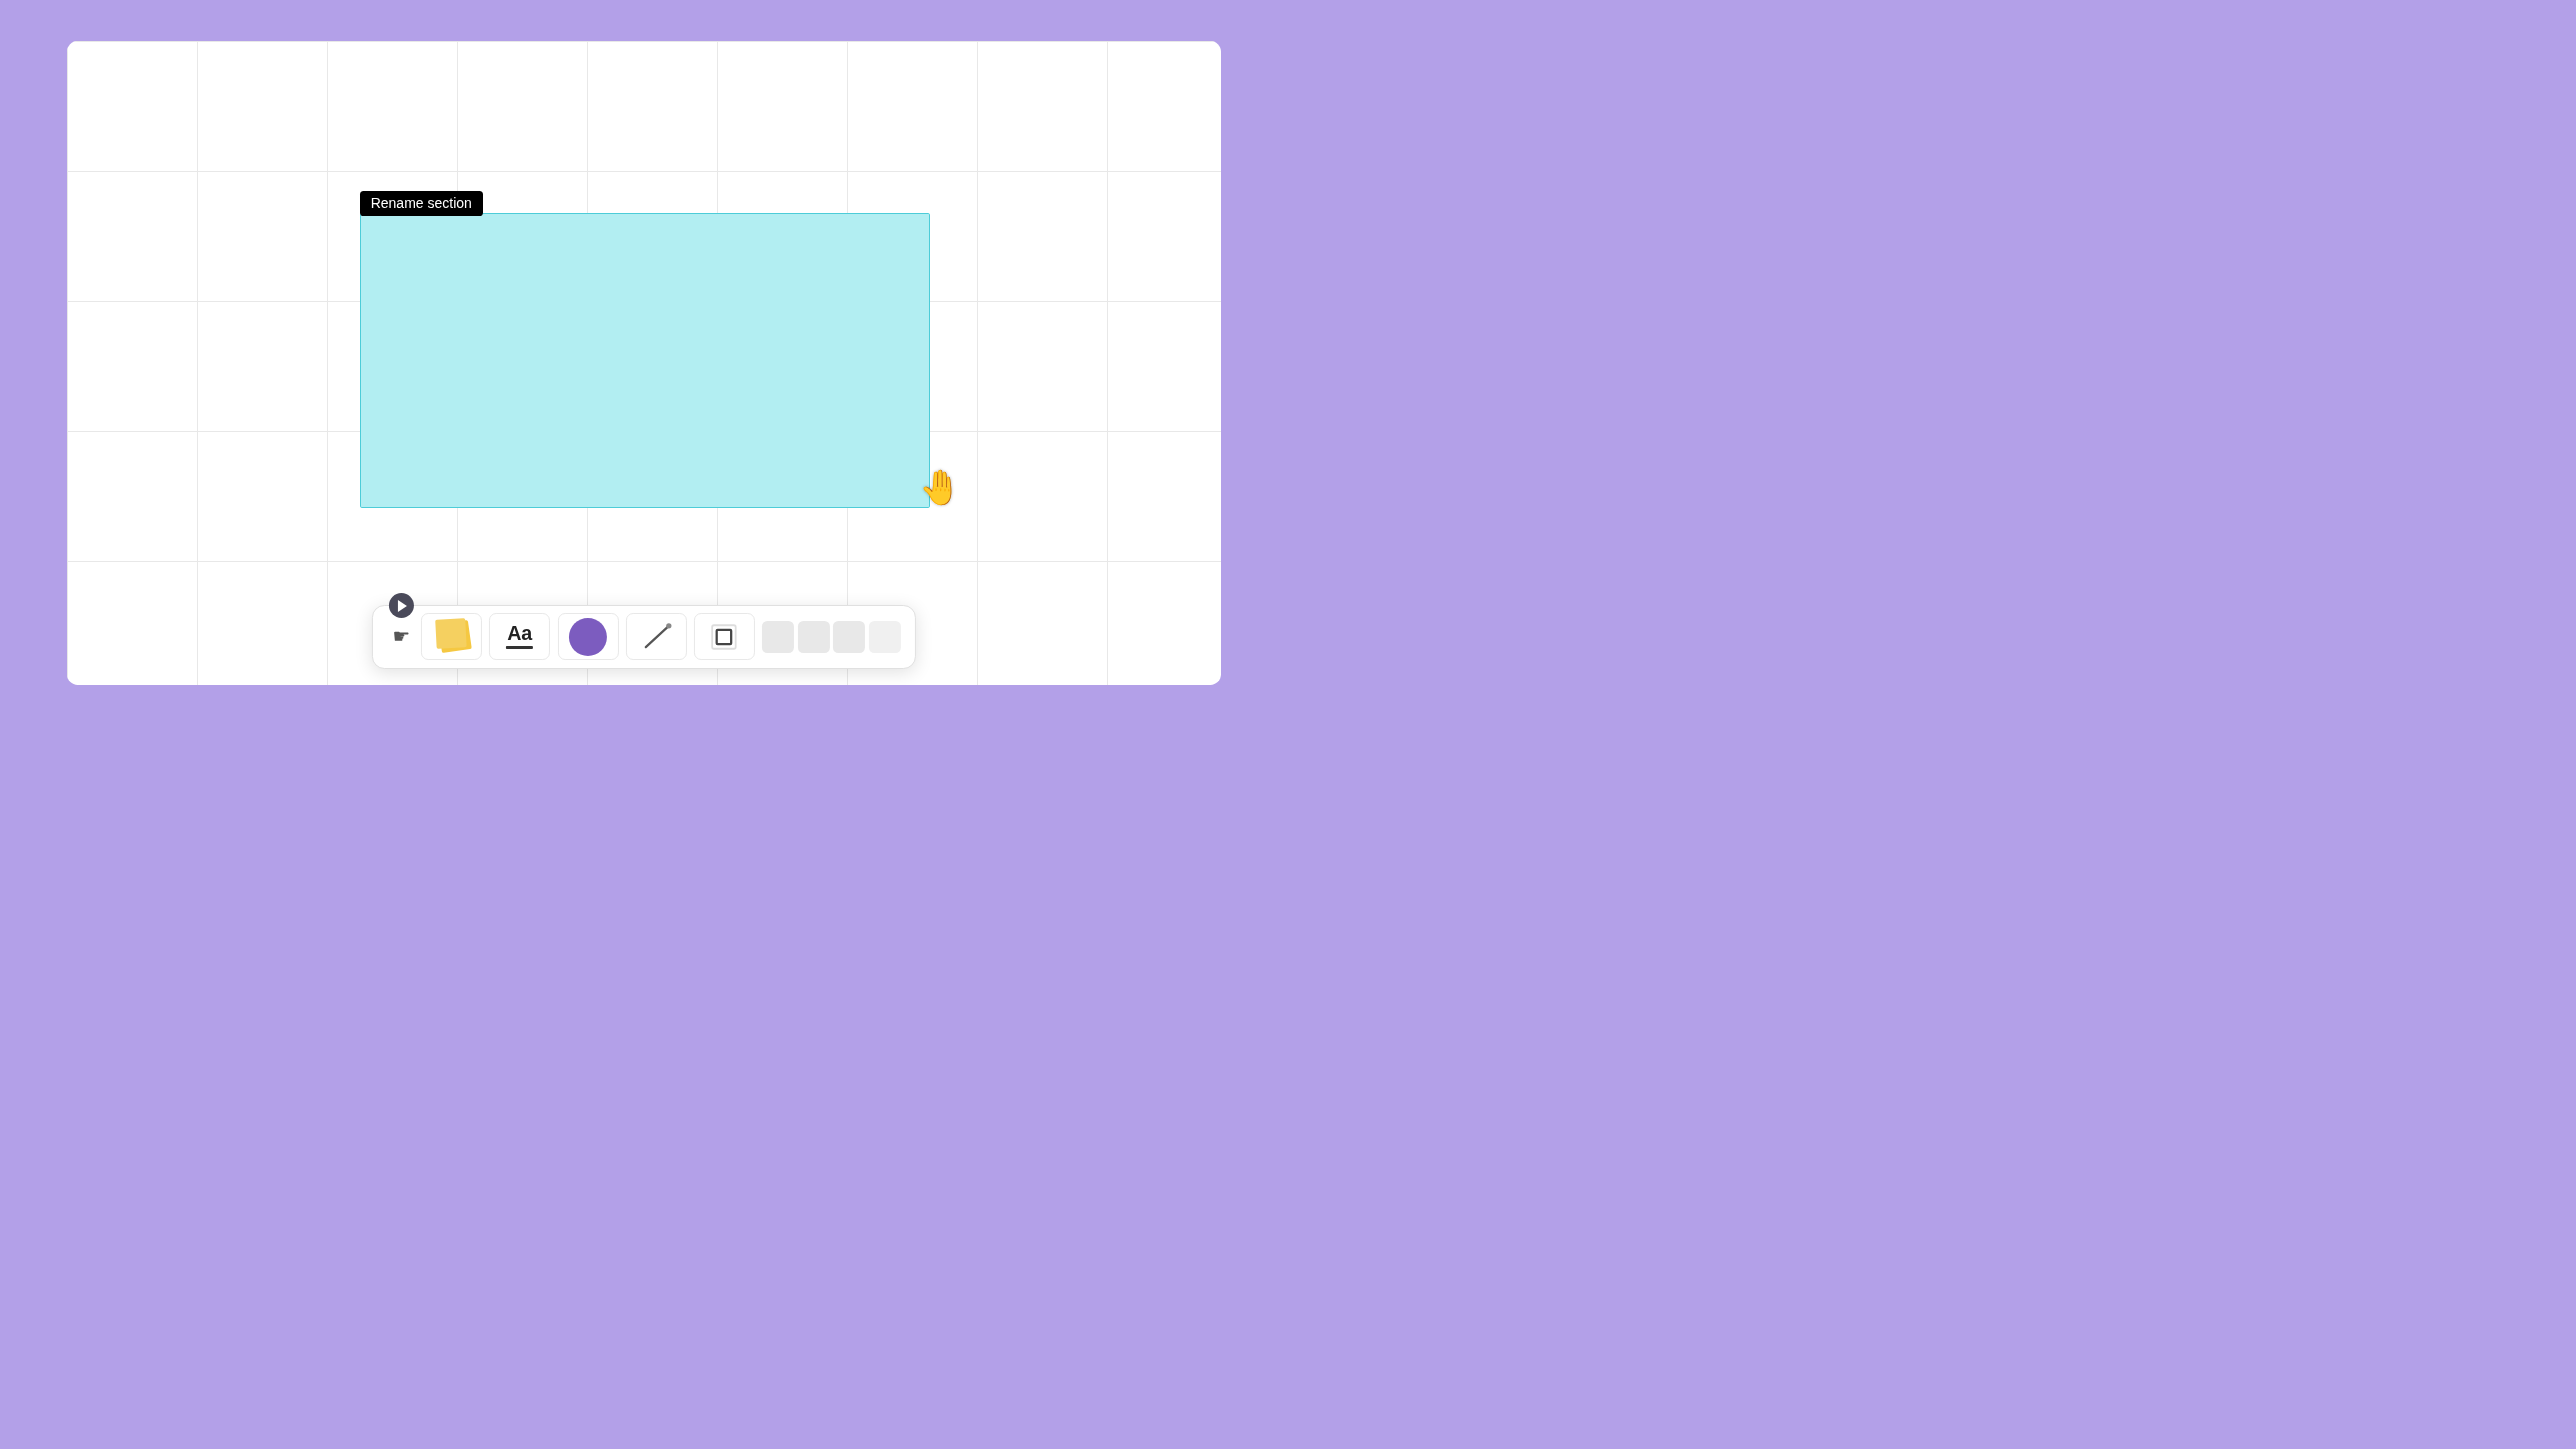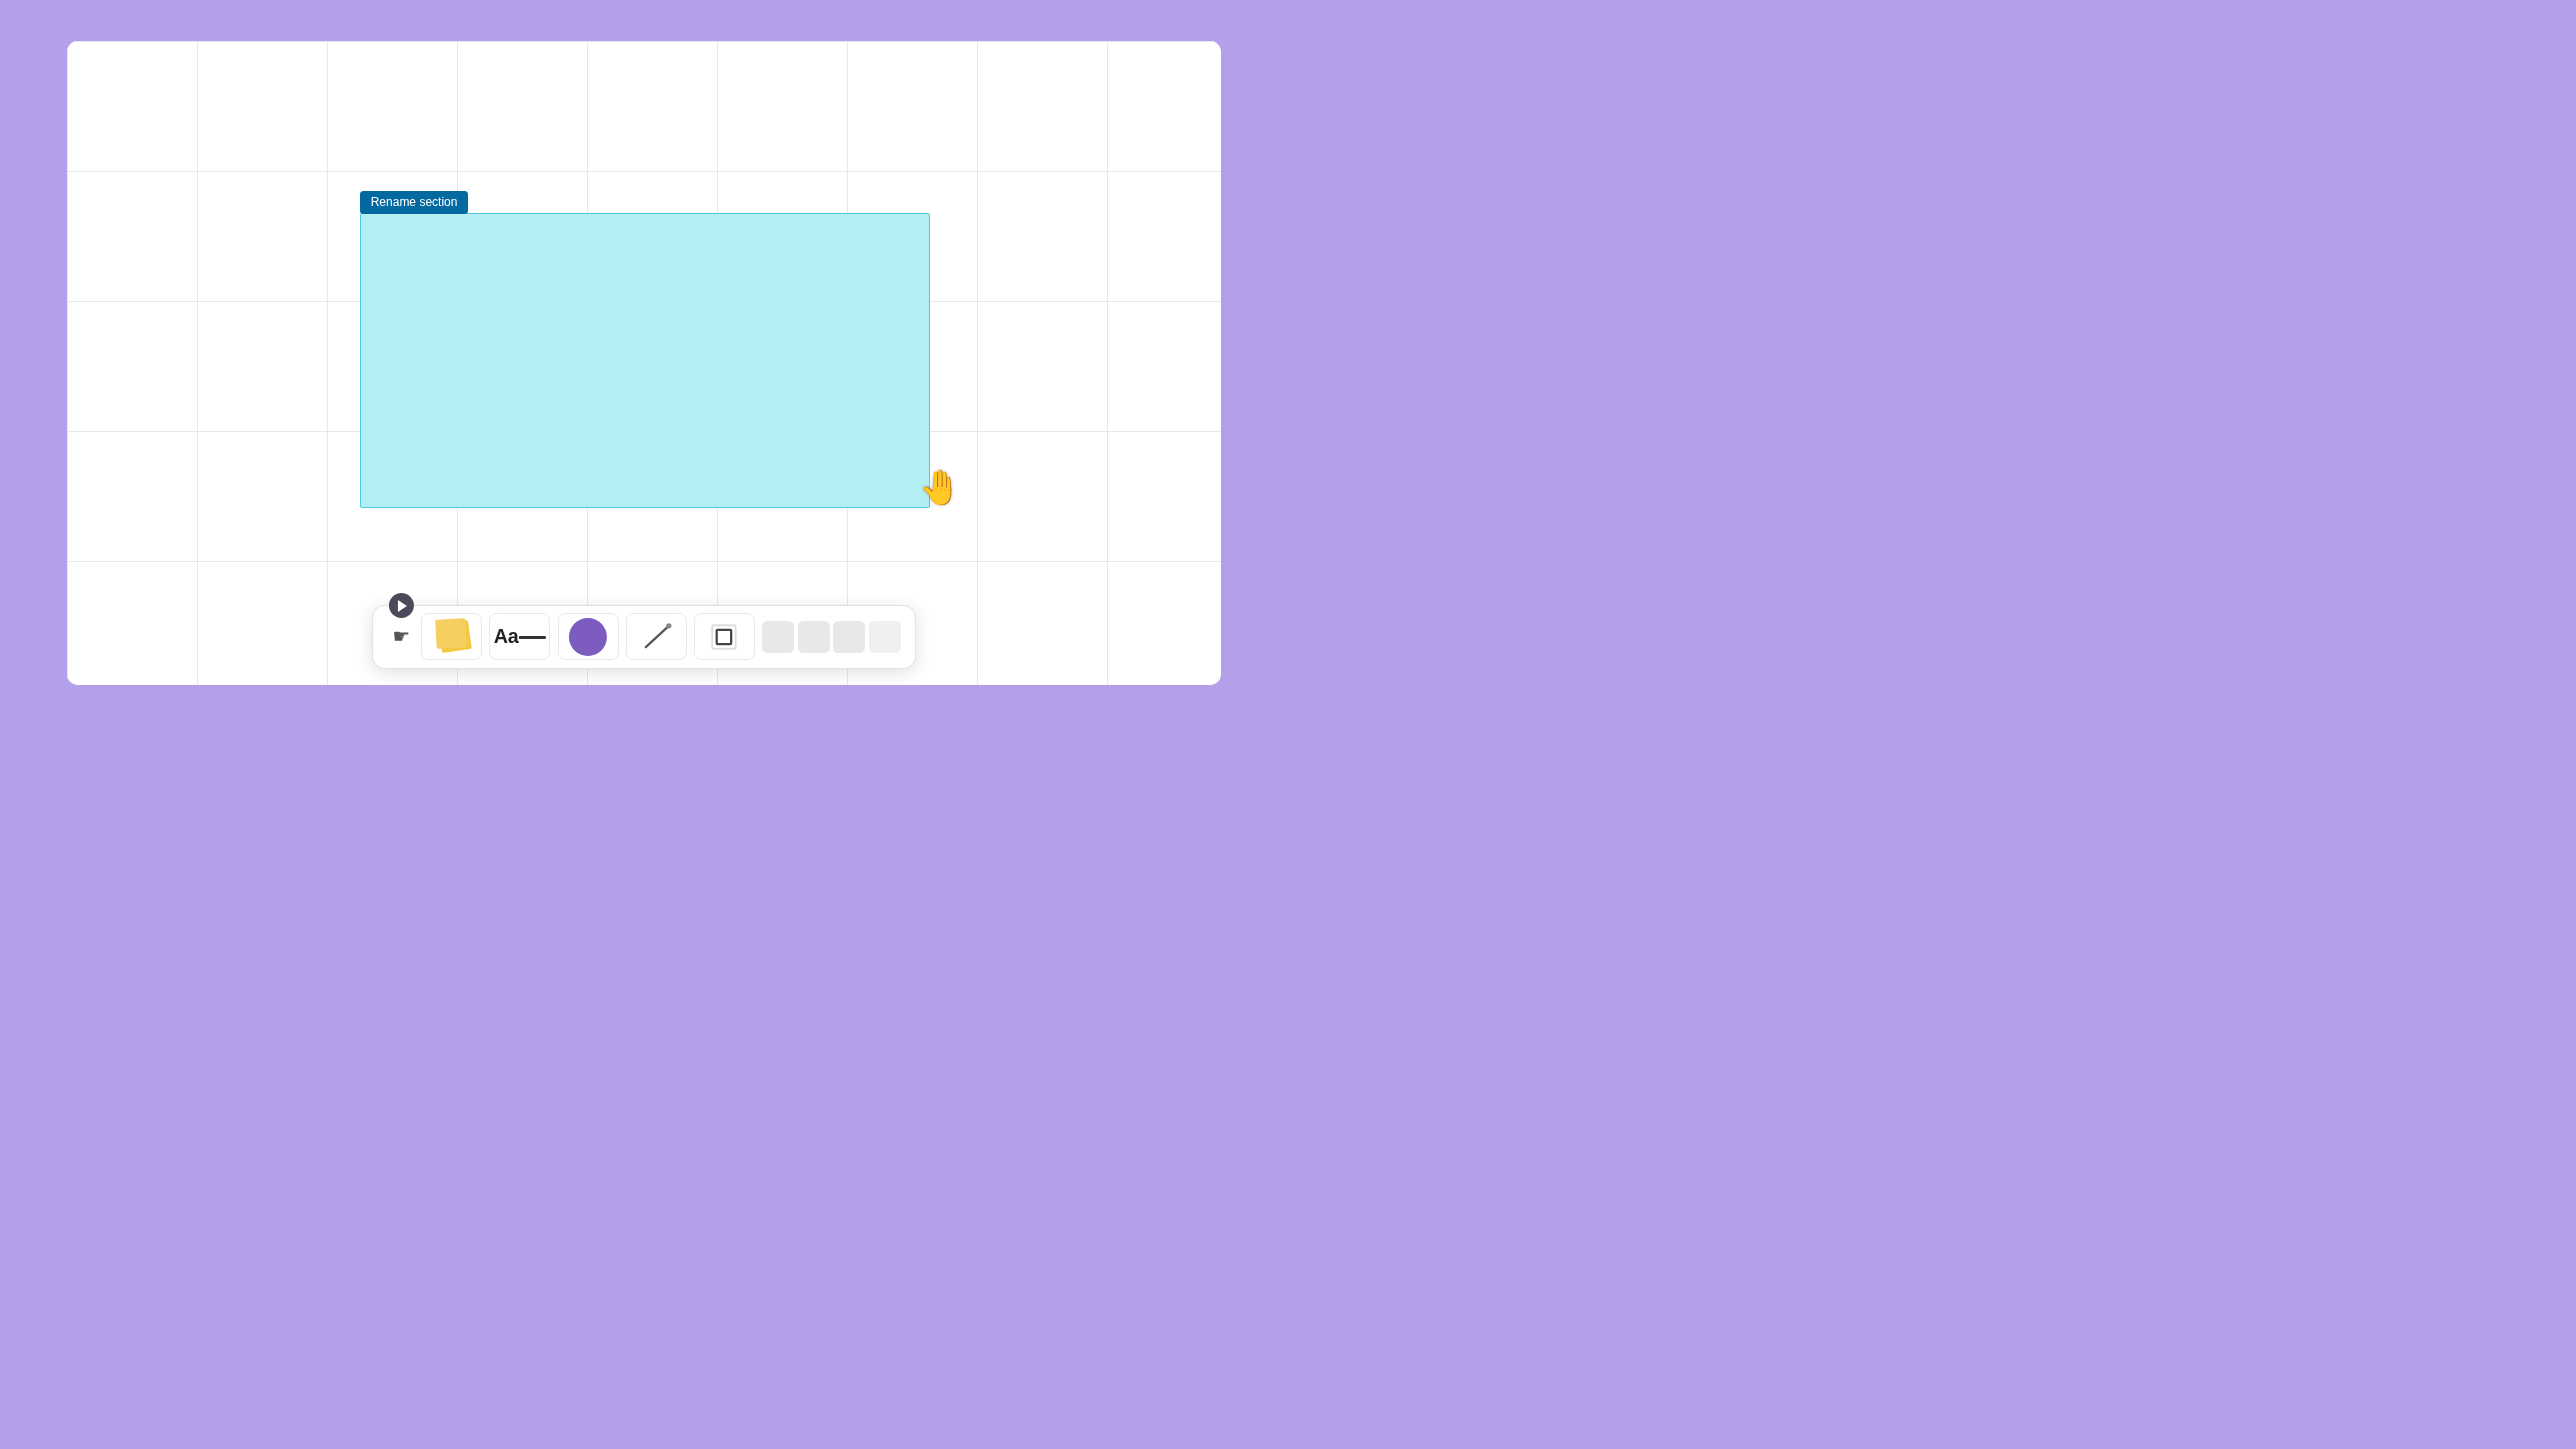--- a/index.html
+++ b/index.html
@@ -39,23 +39,23 @@
     .canvas-content {
       position: absolute;
       inset: 0;
     }
 
     
     .rename-section-label {
       position: absolute;
       top: 150px;
       left: 293px;
-      background-color: #0369a1;
+      background-color: #000000;
       color: #ffffff;
-      font-size: 12px;
+      font-size: 14px;
       font-weight: 500;
       padding: 4.5px 10.7px;
       border-radius: 3.6px;
       white-space: nowrap;
       z-index: 10;
     }
 
     
     .section-rect {
       position: absolute;
@@ -268,21 +268,21 @@
       top: 1.8px;
       left: 3.6px;
       transform: rotate(-3deg);
       background: #f5d060;
     }
 
     .toolbar-text-item {
       display: flex;
       align-items: center;
       justify-content: center;
-      flex-direction: row;
+      flex-direction: column;
       width: 61px;
       height: 47px;
       border-radius: 7.2px;
       border: 0.9px solid #e8e8e8;
       margin: 0 1.8px;
     }
 
     .text-aa {
       font-size: 19.7px;
       font-weight: 800;

